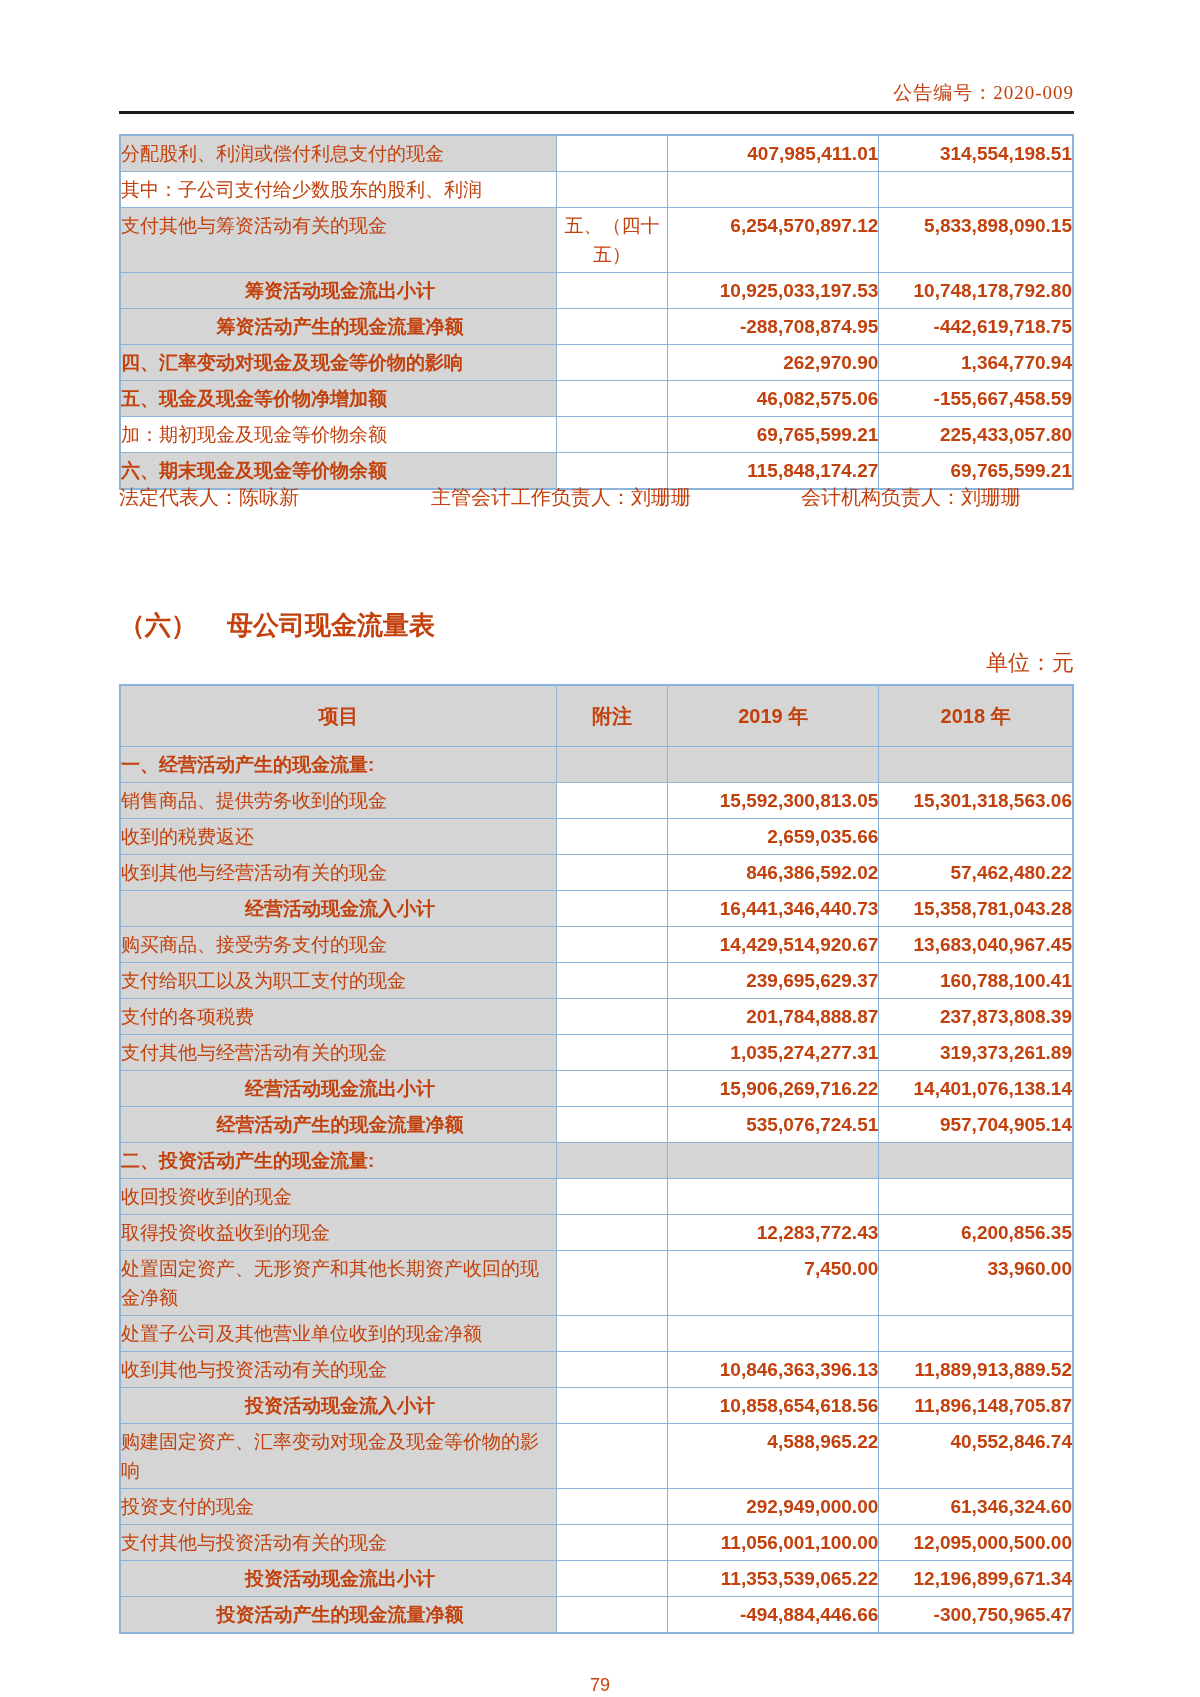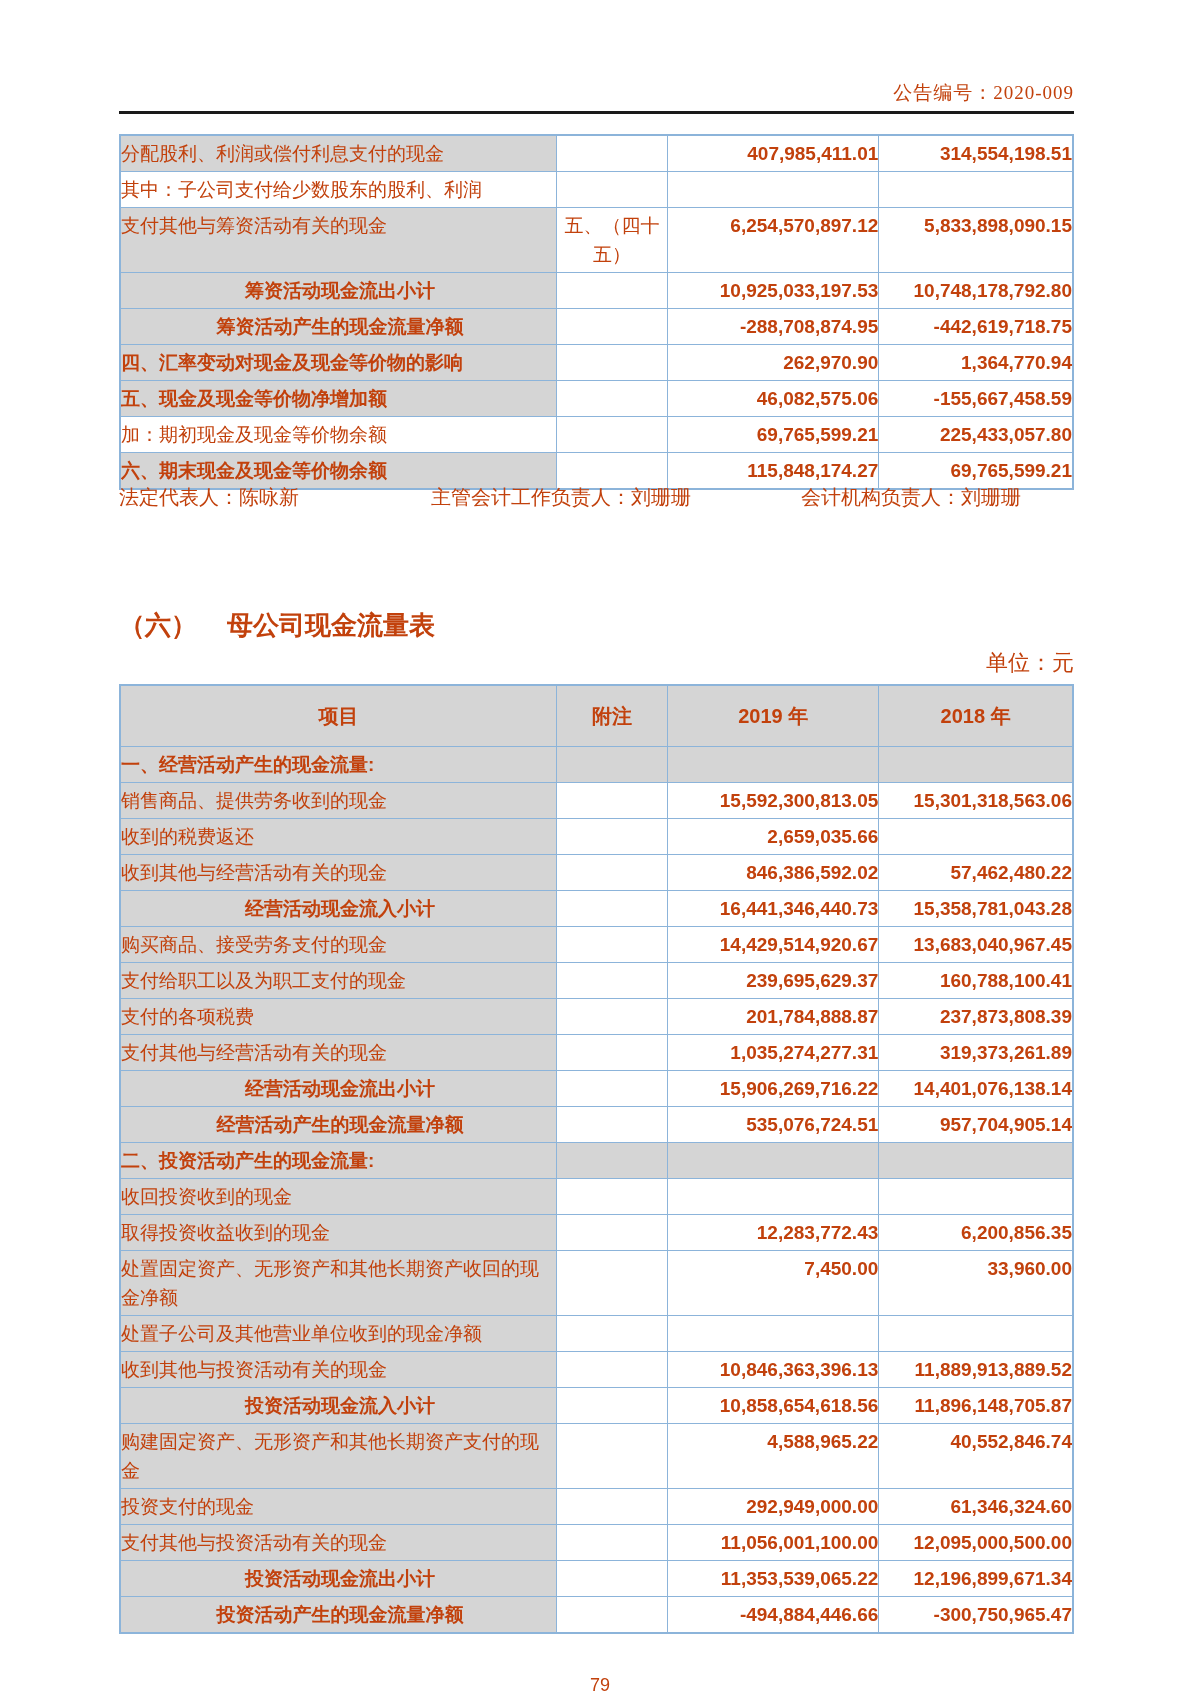--- a/index.html
+++ b/index.html
@@ -267,21 +267,21 @@
           <td class="c-num">10,846,363,396.13</td>
           <td class="c-num">11,889,913,889.52</td>
         </tr>
         <tr>
           <td class="c-label subtotal gray">投资活动现金流入小计</td>
           <td class="c-note"></td>
           <td class="c-num">10,858,654,618.56</td>
           <td class="c-num">11,896,148,705.87</td>
         </tr>
         <tr>
-          <td class="c-label normal gray">购建固定资产、无形资产和其他长期资产支付的现金</td>
+          <td class="c-label normal gray">购建固定资产、汇率变动对现金及现金等价物的影响</td>
           <td class="c-note"></td>
           <td class="c-num">4,588,965.22</td>
           <td class="c-num">40,552,846.74</td>
         </tr>
         <tr>
           <td class="c-label normal gray">投资支付的现金</td>
           <td class="c-note"></td>
           <td class="c-num">292,949,000.00</td>
           <td class="c-num">61,346,324.60</td>
         </tr>

